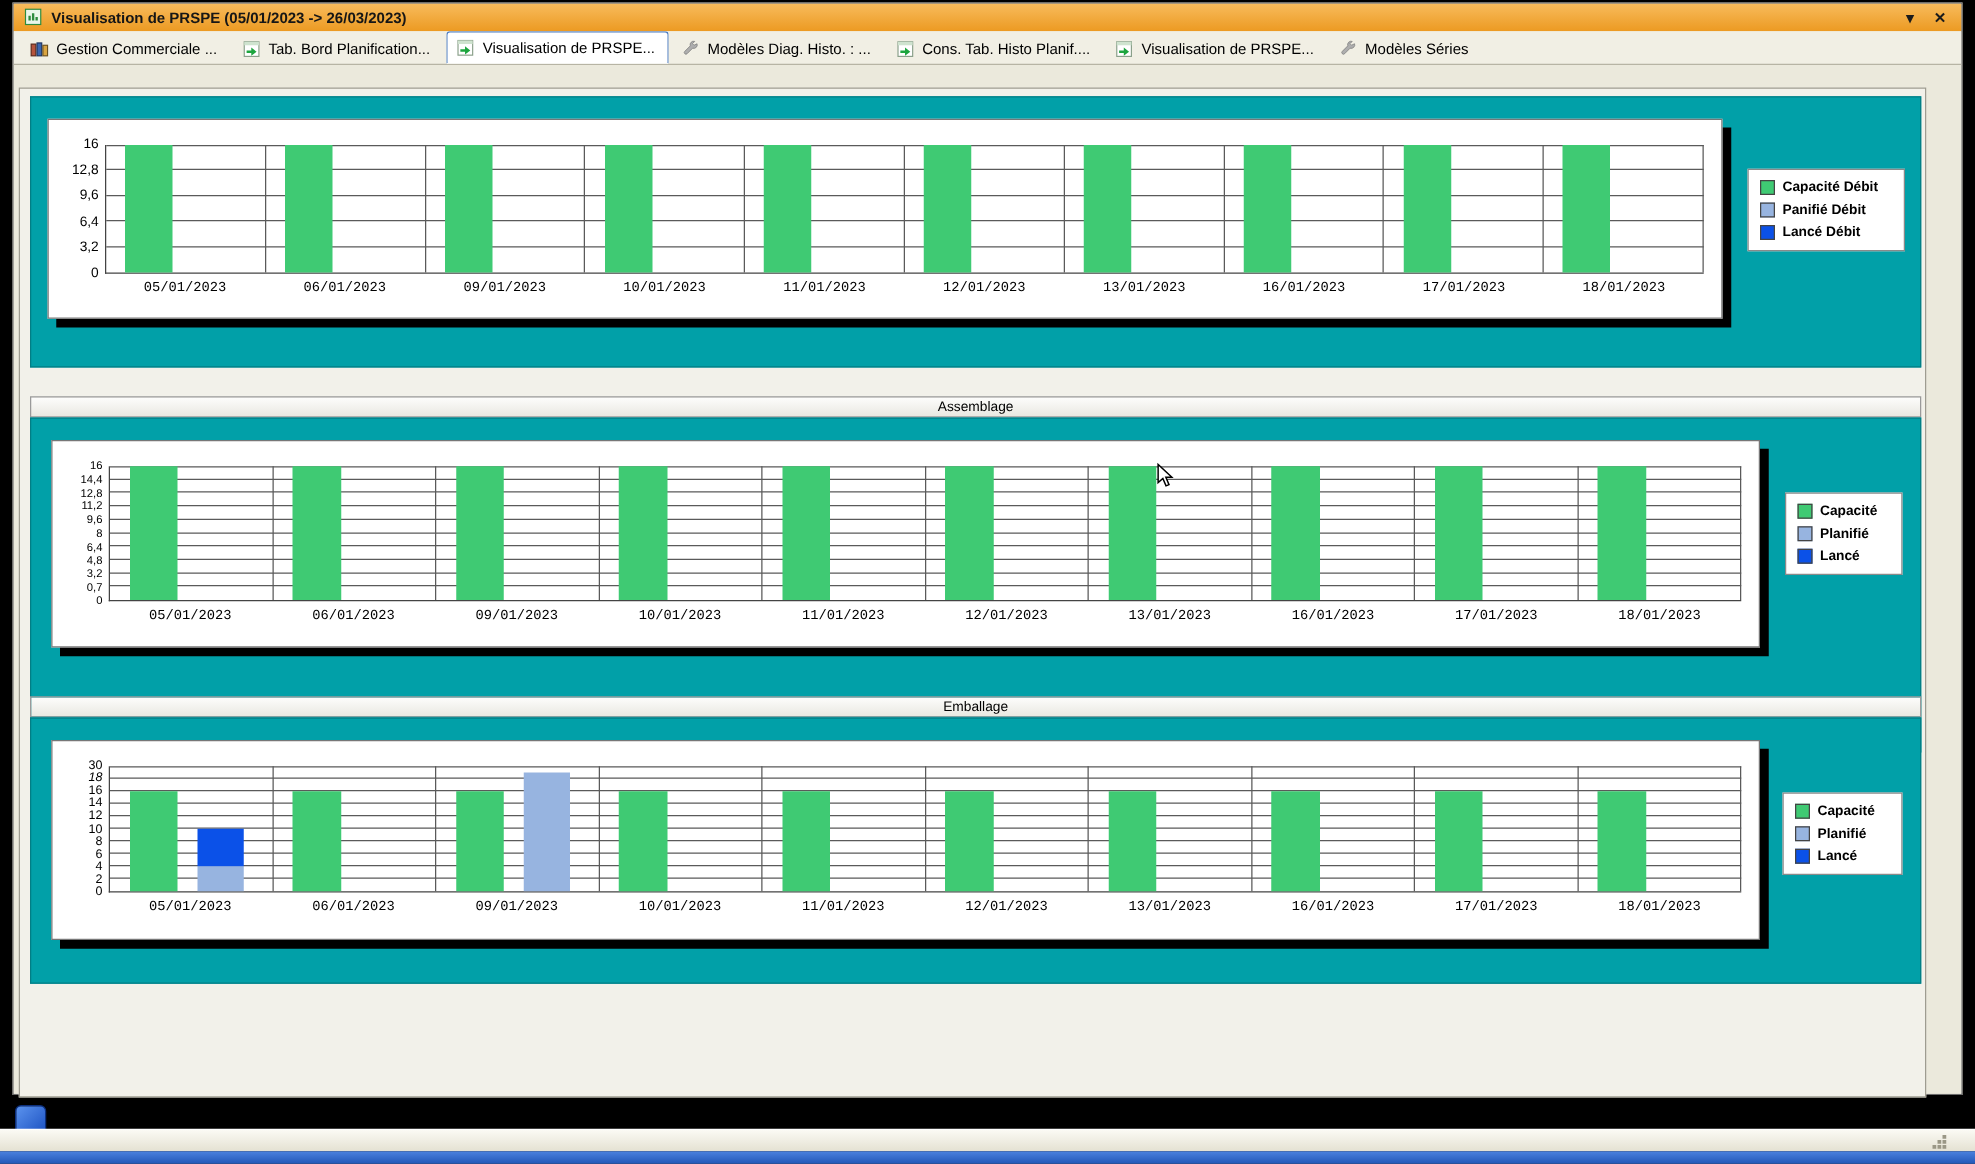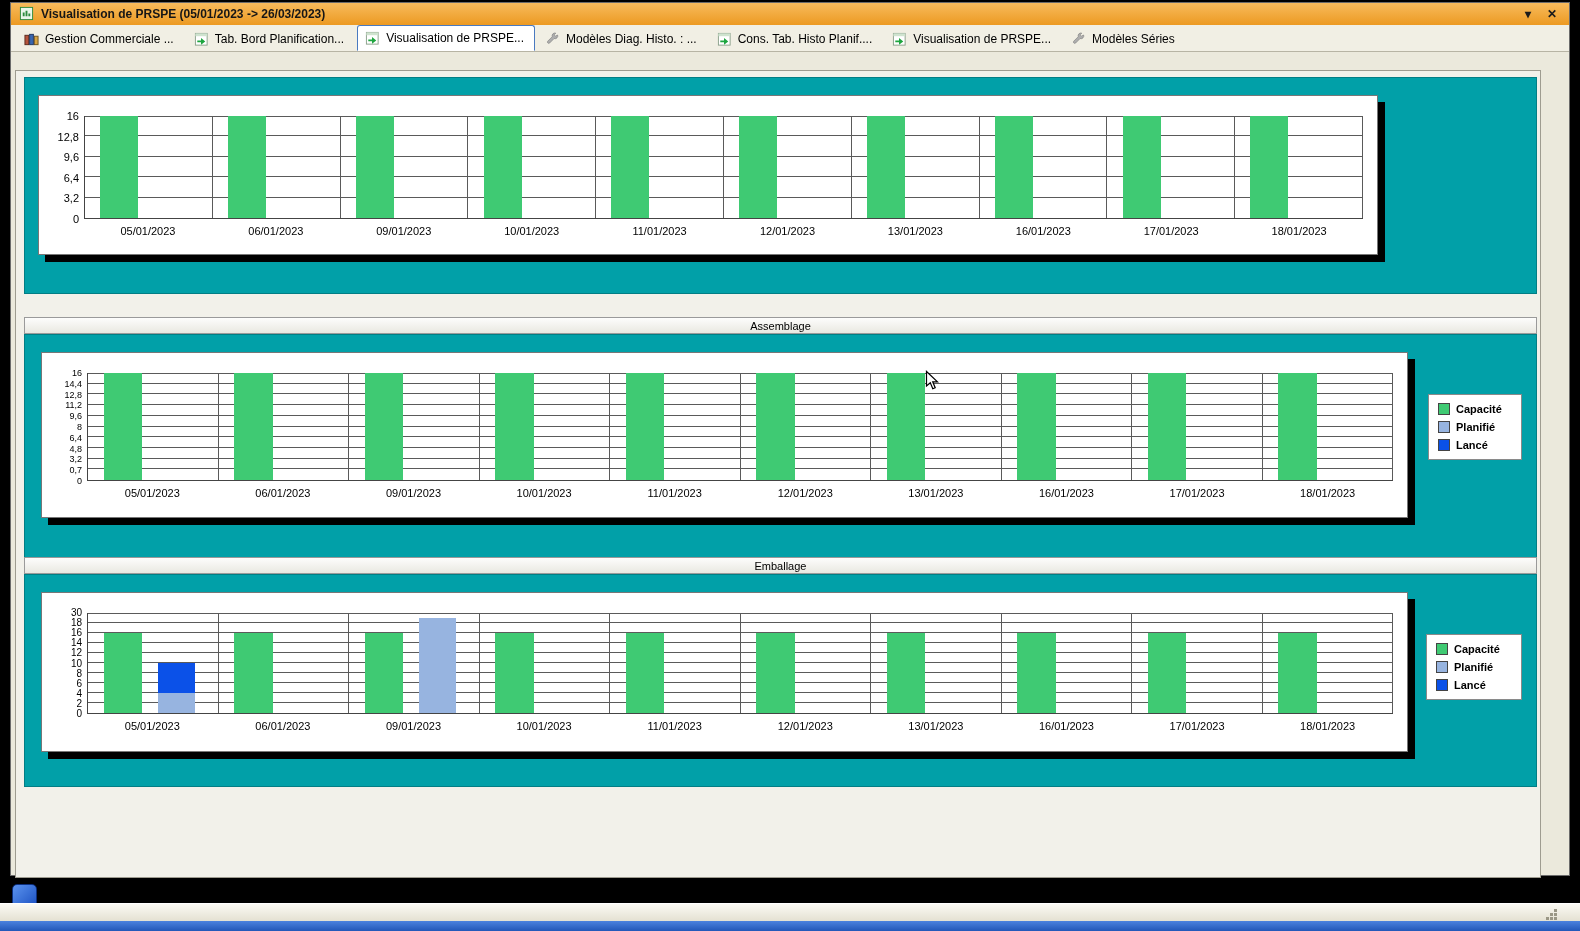--- a/index.html
+++ b/index.html
@@ -42,21 +42,21 @@
   .chart-plot{position:relative;display:flex;border-left:1px solid #444;border-bottom:1px solid #444;}
   #group-debit .chart-plot,#group-debit .ylabels{height:103px;}
   #group-assemblage .chart-plot,#group-assemblage .ylabels{height:108px;}
   #group-emballage .chart-plot,#group-emballage .ylabels{height:101px;}
   .gridline{position:absolute;left:0;right:0;height:1px;background:#5a5a5a;z-index:0;}
   .col{flex:1;position:relative;border-right:1px solid #5a5a5a;z-index:1;}
   .bar{position:absolute;bottom:0;}
   .bar.cap{left:12%;width:30%;}
   .bar.plan,.bar.lance{left:54%;width:29%;}
   .xlabels{display:flex;height:24px;align-items:center;}
-  .xlab{flex:1;text-align:center;font-size:11px;color:#000;white-space:nowrap;}
+  .xlab{flex:1;text-align:center;font-size:11px;color:#000;white-space:nowrap;font-family:Liberation Mono, monospace;}
 
   .legend{position:absolute;background:#fff;border:1px solid #8a8a8a;padding:8px 9px;display:flex;flex-direction:column;gap:6px;}
   #group-debit .legend{left:1373px;top:57px;width:126px;}
   #group-assemblage .legend{left:1403px;top:59px;width:94px;}
   #group-emballage .legend{left:1401px;top:59px;width:96px;}
   .legend-item{display:flex;align-items:center;gap:6px;}
   .legend-swatch{width:12px;height:12px;border:1px solid #444;flex:0 0 12px;}
   .legend-label{font-size:11px;font-weight:bold;color:#000;white-space:nowrap;}
 
   .blue-chip{position:absolute;left:12px;top:884px;width:25px;height:25px;border-radius:5px;background:linear-gradient(135deg,#5b93ee,#1a4fc0);border:1px solid #0c2f7e;}
@@ -211,20 +211,34 @@
                     <div class="xlab">11/01/2023</div>
                     <div class="xlab">12/01/2023</div>
                     <div class="xlab">13/01/2023</div>
                     <div class="xlab">16/01/2023</div>
                     <div class="xlab">17/01/2023</div>
                     <div class="xlab">18/01/2023</div>
                   </div>
               </div>
             </div>
           </div>
+          <div class="legend">
+              <div class="legend-item">
+                <span class="legend-swatch" style="background: rgb(63, 202, 115);"></span>
+                <span class="legend-label">Capacité Débit</span>
+              </div>
+              <div class="legend-item">
+                <span class="legend-swatch" style="background: rgb(151, 180, 224);"></span>
+                <span class="legend-label">Panifié Débit</span>
+              </div>
+              <div class="legend-item">
+                <span class="legend-swatch" style="background: rgb(11, 81, 232);"></span>
+                <span class="legend-label">Lancé Débit</span>
+              </div>
+            </div>
         </div>
       </section>
 
       <section class="group" id="group-assemblage">
         <div class="group-header">
           <span class="group-title">Assemblage</span>
         </div>
         <div class="group-body">
           <div class="chart-box">
             <div class="chart-inner">
@@ -326,21 +340,21 @@
               <div class="ylabels">
                   <div class="ytick" style="bottom: 0%;">0</div>
                   <div class="ytick" style="bottom: 10%;">2</div>
                   <div class="ytick" style="bottom: 20%;">4</div>
                   <div class="ytick" style="bottom: 30%;">6</div>
                   <div class="ytick" style="bottom: 40%;">8</div>
                   <div class="ytick" style="bottom: 50%;">10</div>
                   <div class="ytick" style="bottom: 60%;">12</div>
                   <div class="ytick" style="bottom: 70%;">14</div>
                   <div class="ytick" style="bottom: 80%;">16</div>
-                  <div class="ytick" style="bottom: 90%;">18</div>
+                  <div class="ytick" style="bottom: 90%; font-style: italic;">18</div>
                   <div class="ytick" style="bottom: 100%;">30</div>
                 </div>
               <div class="plot-col">
                 <div class="chart-plot">
                     <div class="gridline" style="bottom: 10%;"></div>
                     <div class="gridline" style="bottom: 20%;"></div>
                     <div class="gridline" style="bottom: 30%;"></div>
                     <div class="gridline" style="bottom: 40%;"></div>
                     <div class="gridline" style="bottom: 50%;"></div>
                     <div class="gridline" style="bottom: 60%;"></div>

